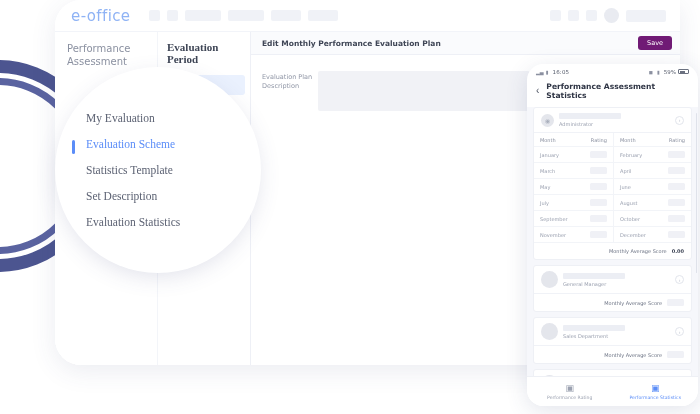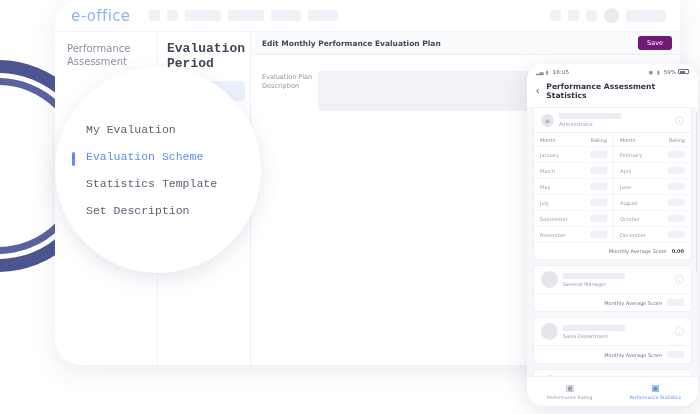--- a/index.html
+++ b/index.html
@@ -77,23 +77,23 @@
   }
 
   
   .period-col {
     width: 93px; flex: none;
     background: #ffffff;
     border-right: 1px solid #eef0f6;
     padding-top: 9px;
   }
   .period-head {
-    font-size: 13px; font-weight: bold; color: #3f4656;
+    font-size: 11px; font-weight: bold; color: #3f4656;
     padding: 0 0 9px 9px;
-    font-family: Liberation Mono, monospace;
+    font-family: Liberation Serif, serif;
   }
   .period-item {
     font-size: 7px; color: #8d93a3; padding: 8px 0 4px 11px;
     margin: 1px 5px 1px 5px; border-radius: 3px;
     font-family: "DejaVu Sans", sans-serif;
   }
   .period-item.active { background: #eaf1fe; color: #5b8df8; }
 
   
   .form-col { flex: 1; background: #ffffff; position: relative; }
@@ -131,21 +131,21 @@
     box-shadow: 0 0 0 3px #ffffff, 0 6px 22px rgba(70,80,130,.17);
     z-index: 6;
     display: flex; flex-direction: column;
     justify-content: center;
     padding-left: 22px;
   }
   .mag-item {
     position: relative;
     font-size: 11.5px; color: #5c6273;
     padding: 7px 0 7px 6px;
-    font-family: Liberation Mono, monospace;
+    font-family: Liberation Serif, serif;
     white-space: nowrap;
   }
   .mag-item.active { color: #5b8df8; }
   .mag-item.active::before {
     content: ""; position: absolute; left: -8px; top: 9px;
     width: 3px; height: 14px; background: #5b8df8; border-radius: 2px;
   }
 
   
   .phone {
@@ -315,20 +315,21 @@
       </div>
 
     </div>
   </div>
 
   <div class="mag">
     <div class="mag-item">My Evaluation</div>
     <div class="mag-item active">Evaluation Scheme</div>
     <div class="mag-item">Statistics Template</div>
     <div class="mag-item">Set Description</div>
+    <div class="mag-item">Evaluation Statistics</div>
   </div>
 
   <div class="phone">
 
     <div class="p-status">
       <span class="si">▂▄</span>
       <span class="si">▮</span>
       <span class="p-time">16:05</span>
       <span class="p-status-right">
         <span class="si">◼</span>

